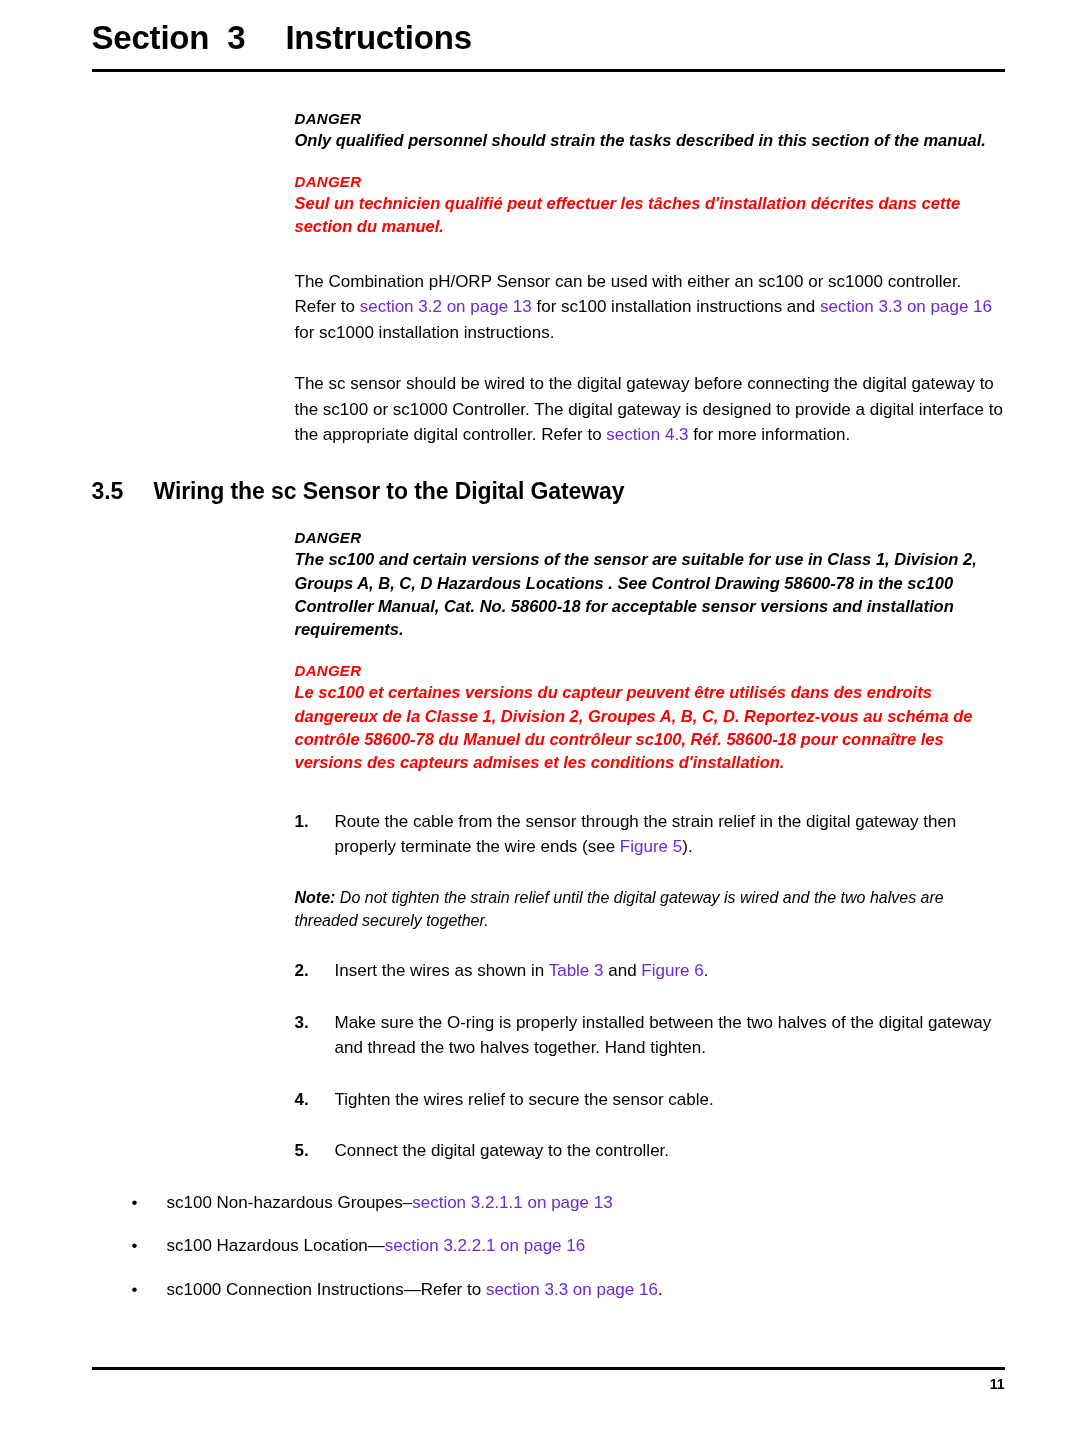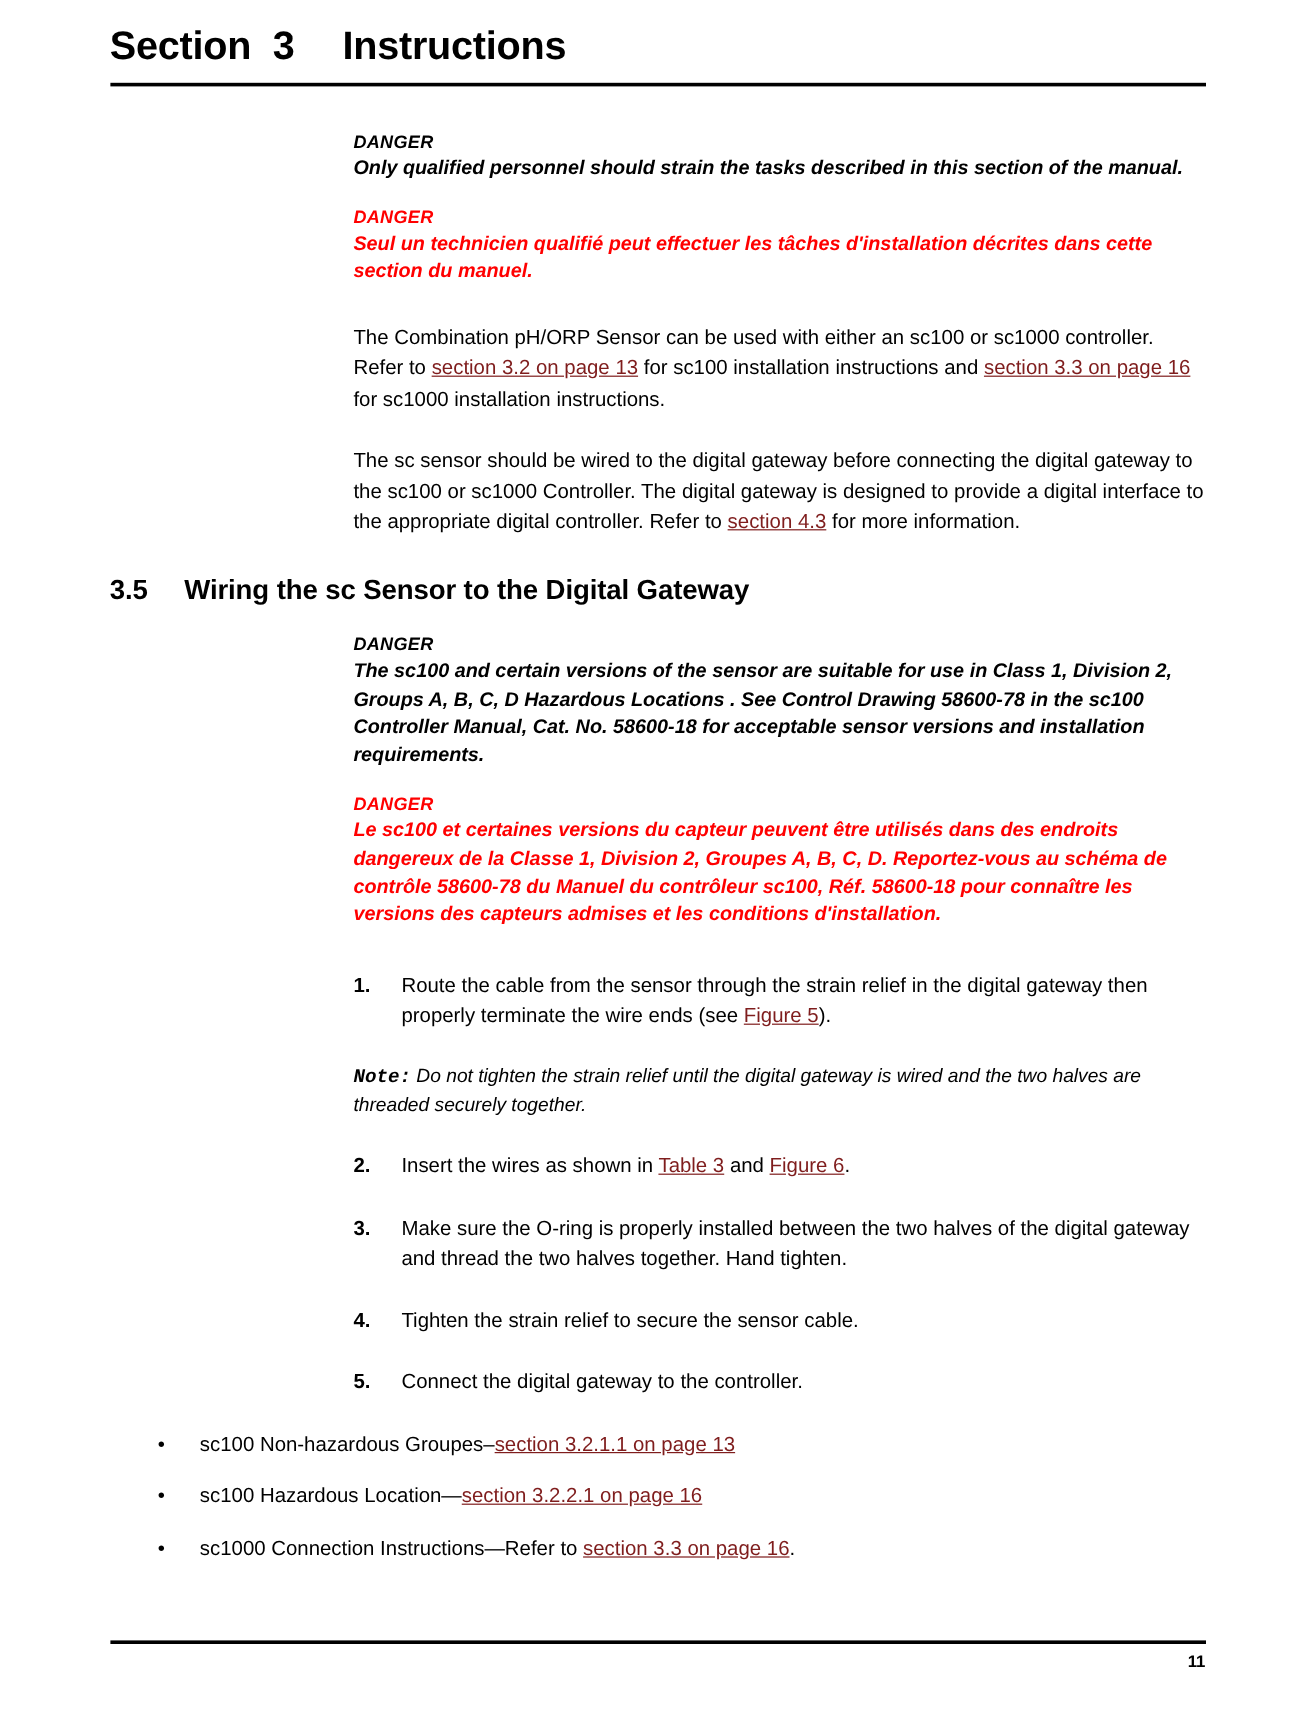--- a/index.html
+++ b/index.html
@@ -82,22 +82,21 @@
     display: block;
   }
 
   
   .para {
     font-size: 17px;
     line-height: 1.5;
     color: #000000;
   }
   .xref {
-    color: #7f1d1d;
-    text-decoration: underline;
+    color: #6d28d9;
   }
 
   
   .sec-heading {
     display: flex;
     align-items: baseline;
     font-size: 23px;
     font-weight: bold;
     letter-spacing: -0.1px;
   }
@@ -123,21 +122,20 @@
 
   
   .note {
     font-size: 16px;
     font-style: italic;
     line-height: 1.45;
   }
   .note-label {
     font-weight: bold;
     font-style: italic;
-    font-family: Liberation Mono, monospace;
   }
 
   
   .bullet {
     display: flex;
     font-size: 17px;
     line-height: 1.5;
     margin-left: 40px;
   }
   .bullet-dot {
@@ -254,21 +252,21 @@
 
     <div class="indent-block step">
       <span class="step-num">3.</span>
       <span class="step-text">Make sure the O-ring is properly installed between the two halves of the digital gateway and thread the two halves together. Hand tighten.</span>
     </div>
 
     <div class="sp-26"></div>
 
     <div class="indent-block step">
       <span class="step-num">4.</span>
-      <span class="step-text">Tighten the strain relief to secure the sensor cable.</span>
+      <span class="step-text">Tighten the wires relief to secure the sensor cable.</span>
     </div>
 
     <div class="sp-26"></div>
 
     <div class="indent-block step">
       <span class="step-num">5.</span>
       <span class="step-text">Connect the digital gateway to the controller.</span>
     </div>
 
     <div class="sp-26"></div>

